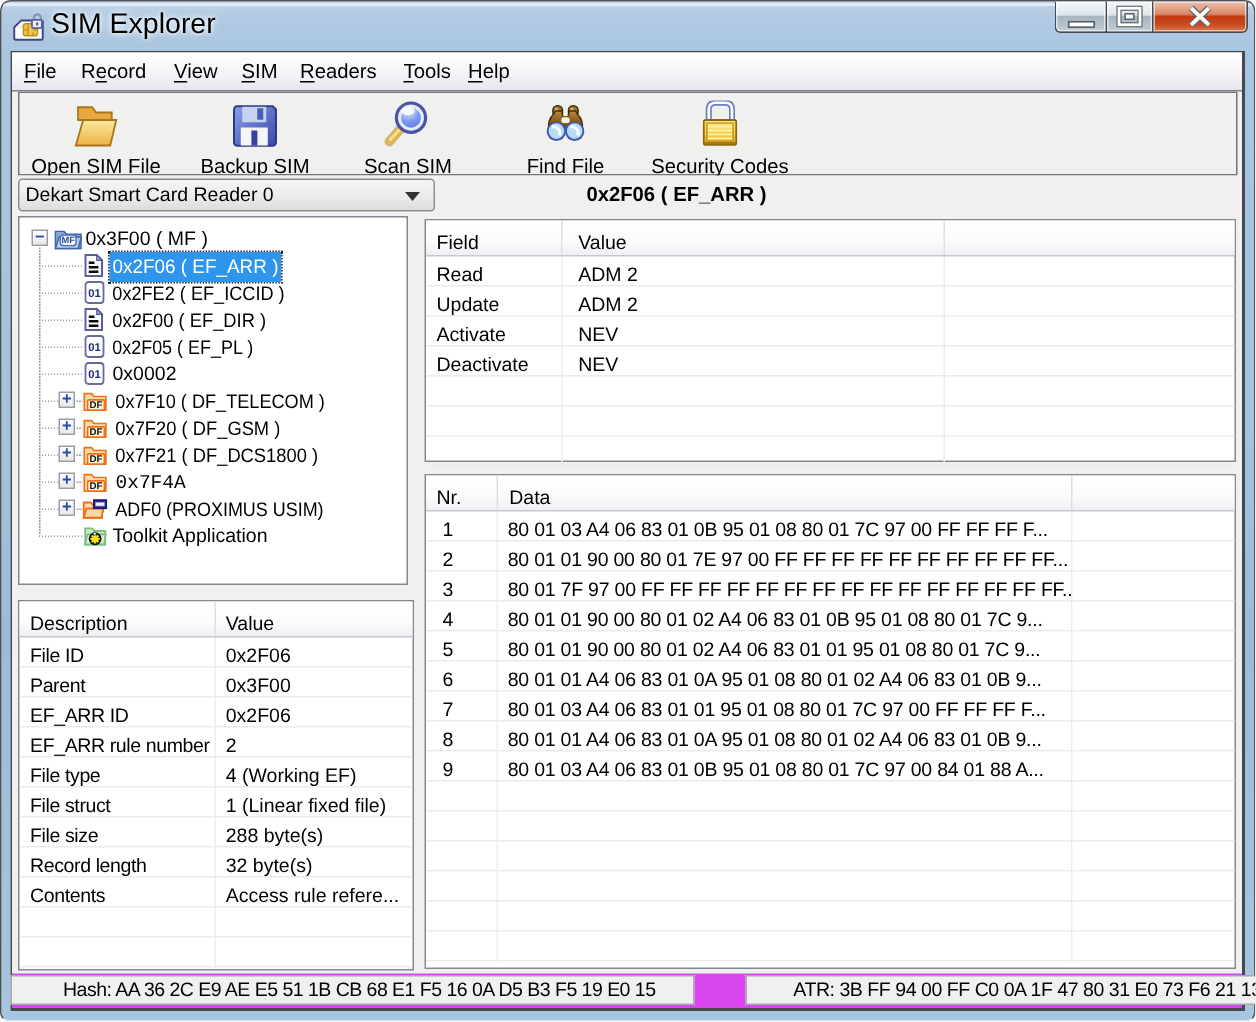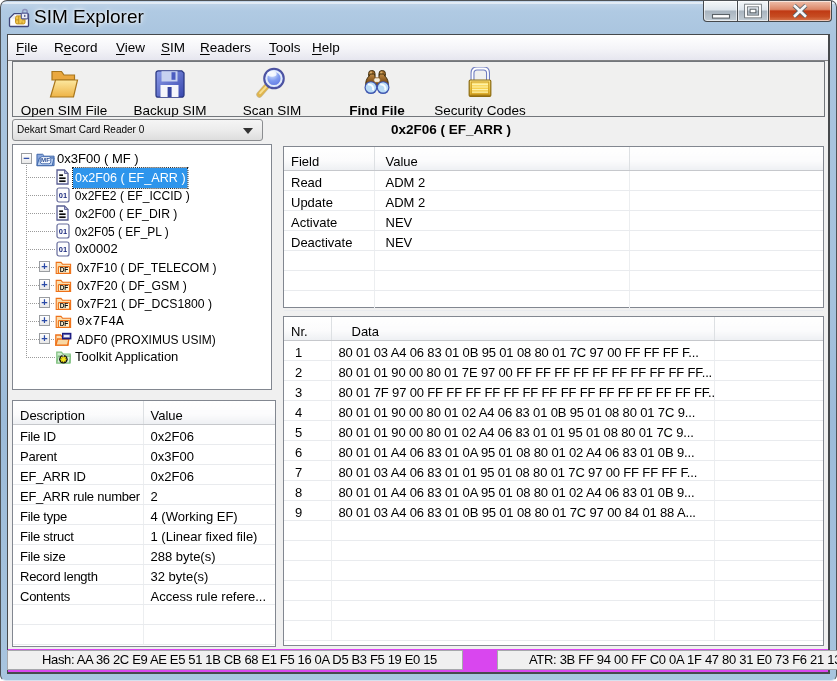--- a/index.html
+++ b/index.html
@@ -35,43 +35,43 @@
 #menubar span.mi { position:absolute; top:5px; line-height:15px; }
 #menubar u { text-decoration:underline; text-underline-offset:2px; }
 
 #toolbar { position:absolute; left:4px; top:26px; width:813px; height:56px; background:#f0f0ef; border:1px solid #72767b; }
 .tbtn { position:absolute; top:0; height:54px; text-align:center; font-size:13.5px; color:#000; }
 .tbtn .lb { position:absolute; top:41px; left:0; right:0; margin:0; }
 .tbtn .ic { display:block; margin:0 auto; }
 
 
 #comborow { position:absolute; left:0; top:82px; width:820px; height:28px; background:#f0f0f0; }
-#combo { position:absolute; left:4px; top:2px; width:251px; height:22px;
+#combo { position:absolute; left:4px; top:2px; width:278px; height:22px;
   border:1px solid #8b8d90; border-radius:3px;
   background:linear-gradient(#f5f5f5 0%, #ebebeb 55%, #dddddd 100%);
-  font-size:10px; line-height:20px; padding-left:4px; color:#000; }
+  font-size:13px; line-height:20px; padding-left:4px; color:#000; }
 #combo .arrow { position:absolute; right:9px; top:8px; width:0; height:0;
   border-left:5px solid transparent; border-right:5px solid transparent; border-top:6px solid #333; }
 #seltitle { position:absolute; left:293px; top:5px; width:300px; text-align:center; font-weight:bold; font-size:13.5px; color:#000; }
 
 .panel { position:absolute; background:#fff; border:1px solid #828790; }
 #treepanel { left:4px; top:109px; width:260px; height:246px; }
 #fieldpanel { left:275px; top:111px; width:541px; height:162px; }
 #datapanel { left:275px; top:281px; width:541px; height:330px; }
 #descpanel { left:4px; top:365px; width:264px; height:247px; }
 
 table.t { border-collapse:collapse; width:100%; table-layout:fixed; font-size:13px; color:#000; }
 table.t th { font-weight:normal; text-align:left; height:23px; line-height:14px; padding:8px 0 0 7px; vertical-align:top;
   background:linear-gradient(#ffffff 0%, #fbfbfc 60%, #eef0f3 100%);
   border-bottom:1px solid #c6c8cc; border-right:1px solid #dde0e3; }
 table.t td { height:20px; line-height:14px; padding:5px 0 0 7px; vertical-align:top; border-bottom:1px solid #e9ebee; border-right:1px solid #eceef0; white-space:nowrap; overflow:hidden; }
 table.t td:last-child, table.t th:last-child { border-right:none; }
 #datatable td:first-child { padding-left:11px; }
 #datatable td:nth-child(2) { padding-left:7px; }
-#datatable th:nth-child(2) { padding-left:20px; }
+#datatable th:nth-child(2) { padding-left:8px; }
 #datatable td:nth-child(2) { letter-spacing:-0.15px; font-size:13px;margin-top:32px; }
 #fieldtable td:nth-child(2), #fieldtable th:nth-child(2) { padding-left:11px; }
 #desctable td:first-child { letter-spacing:-0.25px;margin-left:40px; }
 
 #tree { position:relative; width:100%; height:100%; font-size:13px; }
 .trow { position:absolute; height:18px; line-height:18px; white-space:nowrap; }
 .trow .lbl { padding:1px 2px; }
 .trow.sel .lbl { background:#2e95ec; color:#fff; outline:1px dotted #222; }
 .trow .tic { position:absolute; }
 .vline { position:absolute; width:1px; background-image:repeating-linear-gradient(to bottom,#9a9a9a 0 1px,transparent 1px 2px); }
@@ -176,21 +176,21 @@
             </defs>
           <line x1="4.5" y1="28.5" x2="11.5" y2="20.5" stroke="#8a6a1e" stroke-width="6.4" stroke-linecap="round" opacity="0.4"></line>
           <line x1="4.5" y1="28.5" x2="11.5" y2="20.5" stroke="#dfb54e" stroke-width="5" stroke-linecap="round"></line>
           <line x1="5.2" y1="27.2" x2="11" y2="20.8" stroke="#f7df91" stroke-width="2" stroke-linecap="round"></line>
           <circle cx="19" cy="12.5" r="9.8" fill="url(#lens)" stroke="#4d53a0" stroke-width="2"></circle>
           <circle cx="19" cy="12.5" r="7.6" fill="none" stroke="#e4ecfa" stroke-width="2"></circle>
           <ellipse cx="17" cy="8" rx="4.6" ry="2.8" fill="#ffffff" opacity="0.8"></ellipse>
         </svg>
         <span class="lb">Scan SIM</span>
       </div>
-      <div class="tbtn" style="left:323px; width:82px;font-weight:bold;">
+      <div class="tbtn" style="left:323px; width:82px;">
         <svg class="ic" style="margin-top:8px" width="30" height="25" viewBox="0 0 30 25">
           <defs>
               <linearGradient id="bino" x1="0" y1="0" x2="0" y2="1">
             <stop offset="0" stop-color="#c08a44"></stop>
                 <stop offset="0.5" stop-color="#8a5a20"></stop>
                 <stop offset="1" stop-color="#6a4212"></stop>
               </linearGradient>
             </defs>
           <rect x="6.6" y="0.5" width="6.4" height="7.5" rx="3" fill="#a06c2c" stroke="#42300e" stroke-width="1"></rect>
           <rect x="17" y="0.5" width="6.4" height="7.5" rx="3" fill="#a06c2c" stroke="#42300e" stroke-width="1"></rect>

